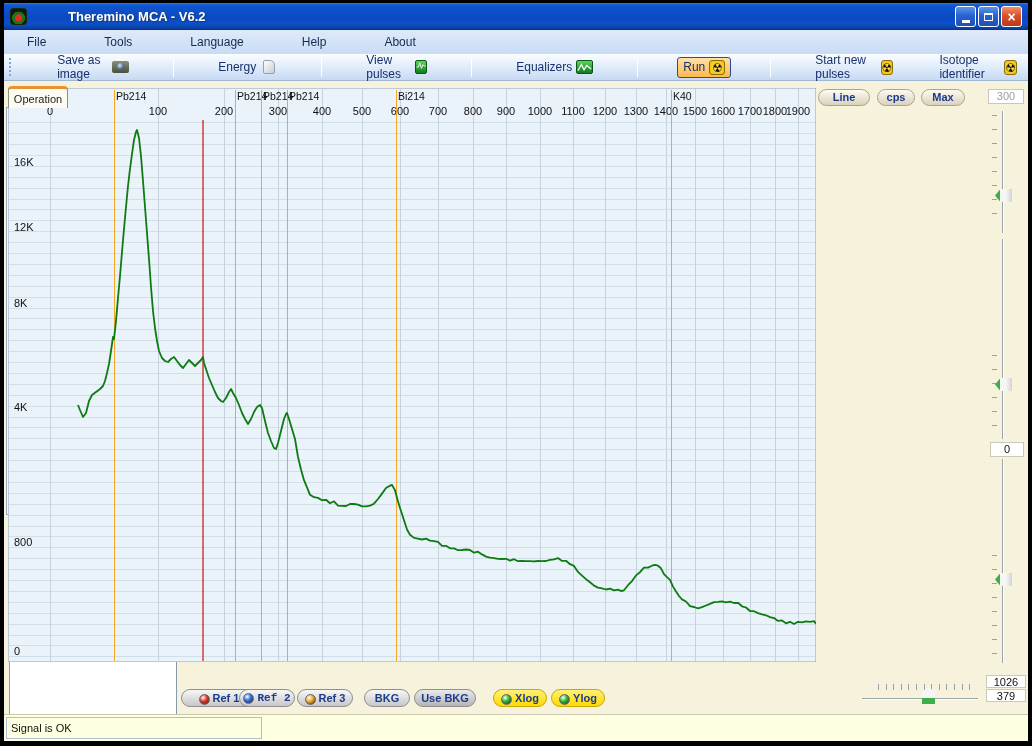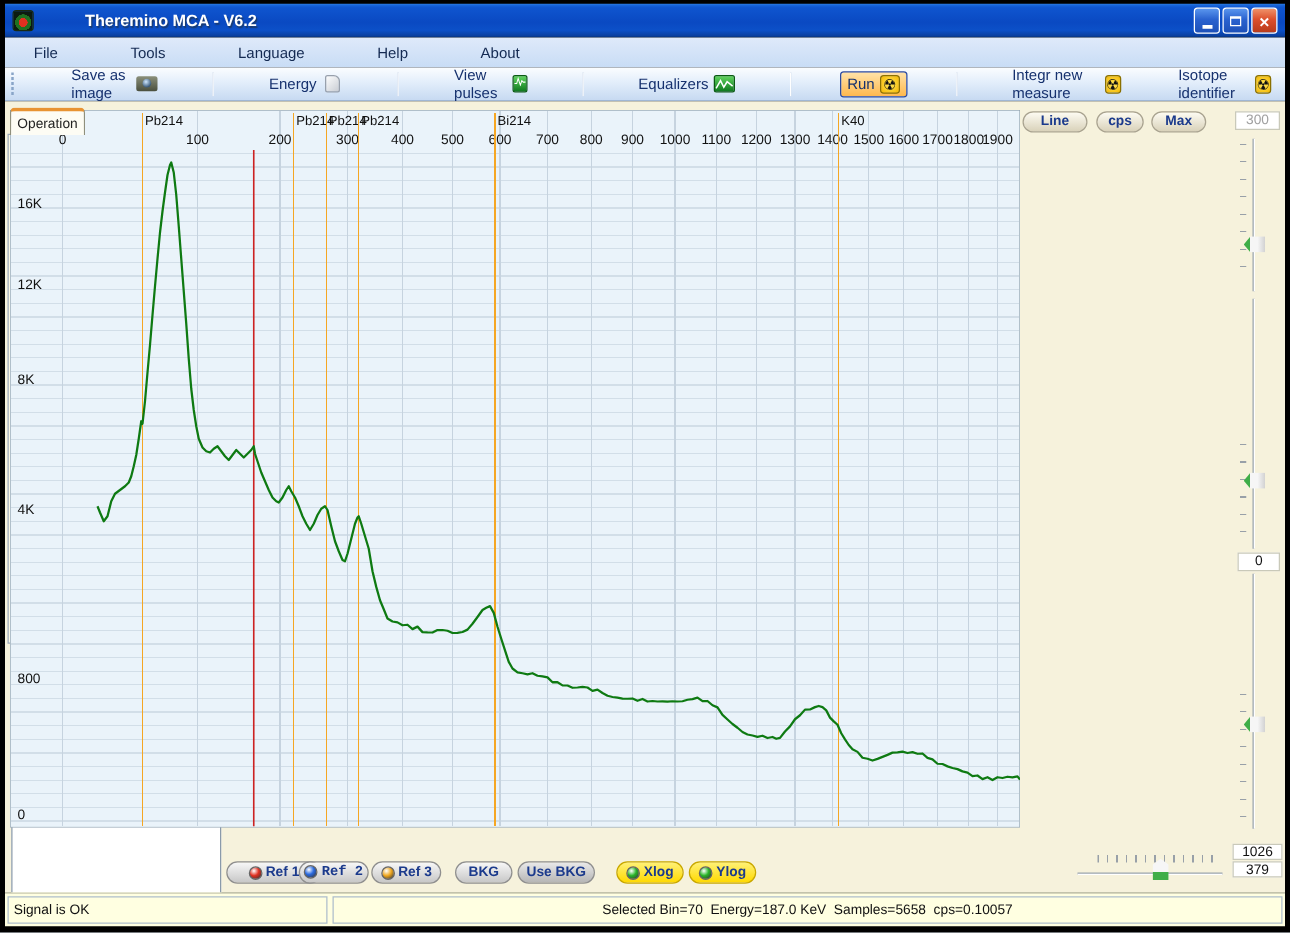--- a/index.html
+++ b/index.html
@@ -167,21 +167,21 @@
         </svg>
       </span>
   </div>
   <div class="tb-sep"></div>
   <div class="tb-item" id="run-btn">
     <span>Run</span>
     <span class="rad">☢</span>
   </div>
   <div class="tb-sep"></div>
   <div class="tb-item">
-    <span>Integr new measure</span>
+    <span>Start new pulses</span>
     <span class="rad">☢</span>
   </div>
   <div class="tb-item" id="tb-right">
     <span>Isotope identifier</span>
     <span class="rad">☢</span>
   </div>
 </div>
 
 <div id="main" class="abs">
 
@@ -436,14 +436,13 @@
   <div class="vtrack" style="left:998px; top:378px; height:204px;"></div>
   <div class="vticks" style="left:988px; top:474px; height:106px;"></div>
   <div class="vthumb" style="left:991px; top:492px;"></div>
 
   <div class="graybox" style="left:982px; top:594px; width:40px; height:13px; color:#111; line-height:12px;">1026</div>
   <div class="graybox" style="left:982px; top:608px; width:40px; height:13px; color:#111; line-height:12px;">379</div>
 </div>
 
 <div id="statusbar" class="abs">
   <div class="status-cell" style="left:2px; width:256px; padding-left:4px;">Signal is OK</div>
-  <div class="status-cell" style="left:262px; right:2px; justify-content:center;">Selected Bin=70  Energy=187.0 KeV  Samples=5658  cps=0.10057</div>
 </div>
 
 </body></html>

